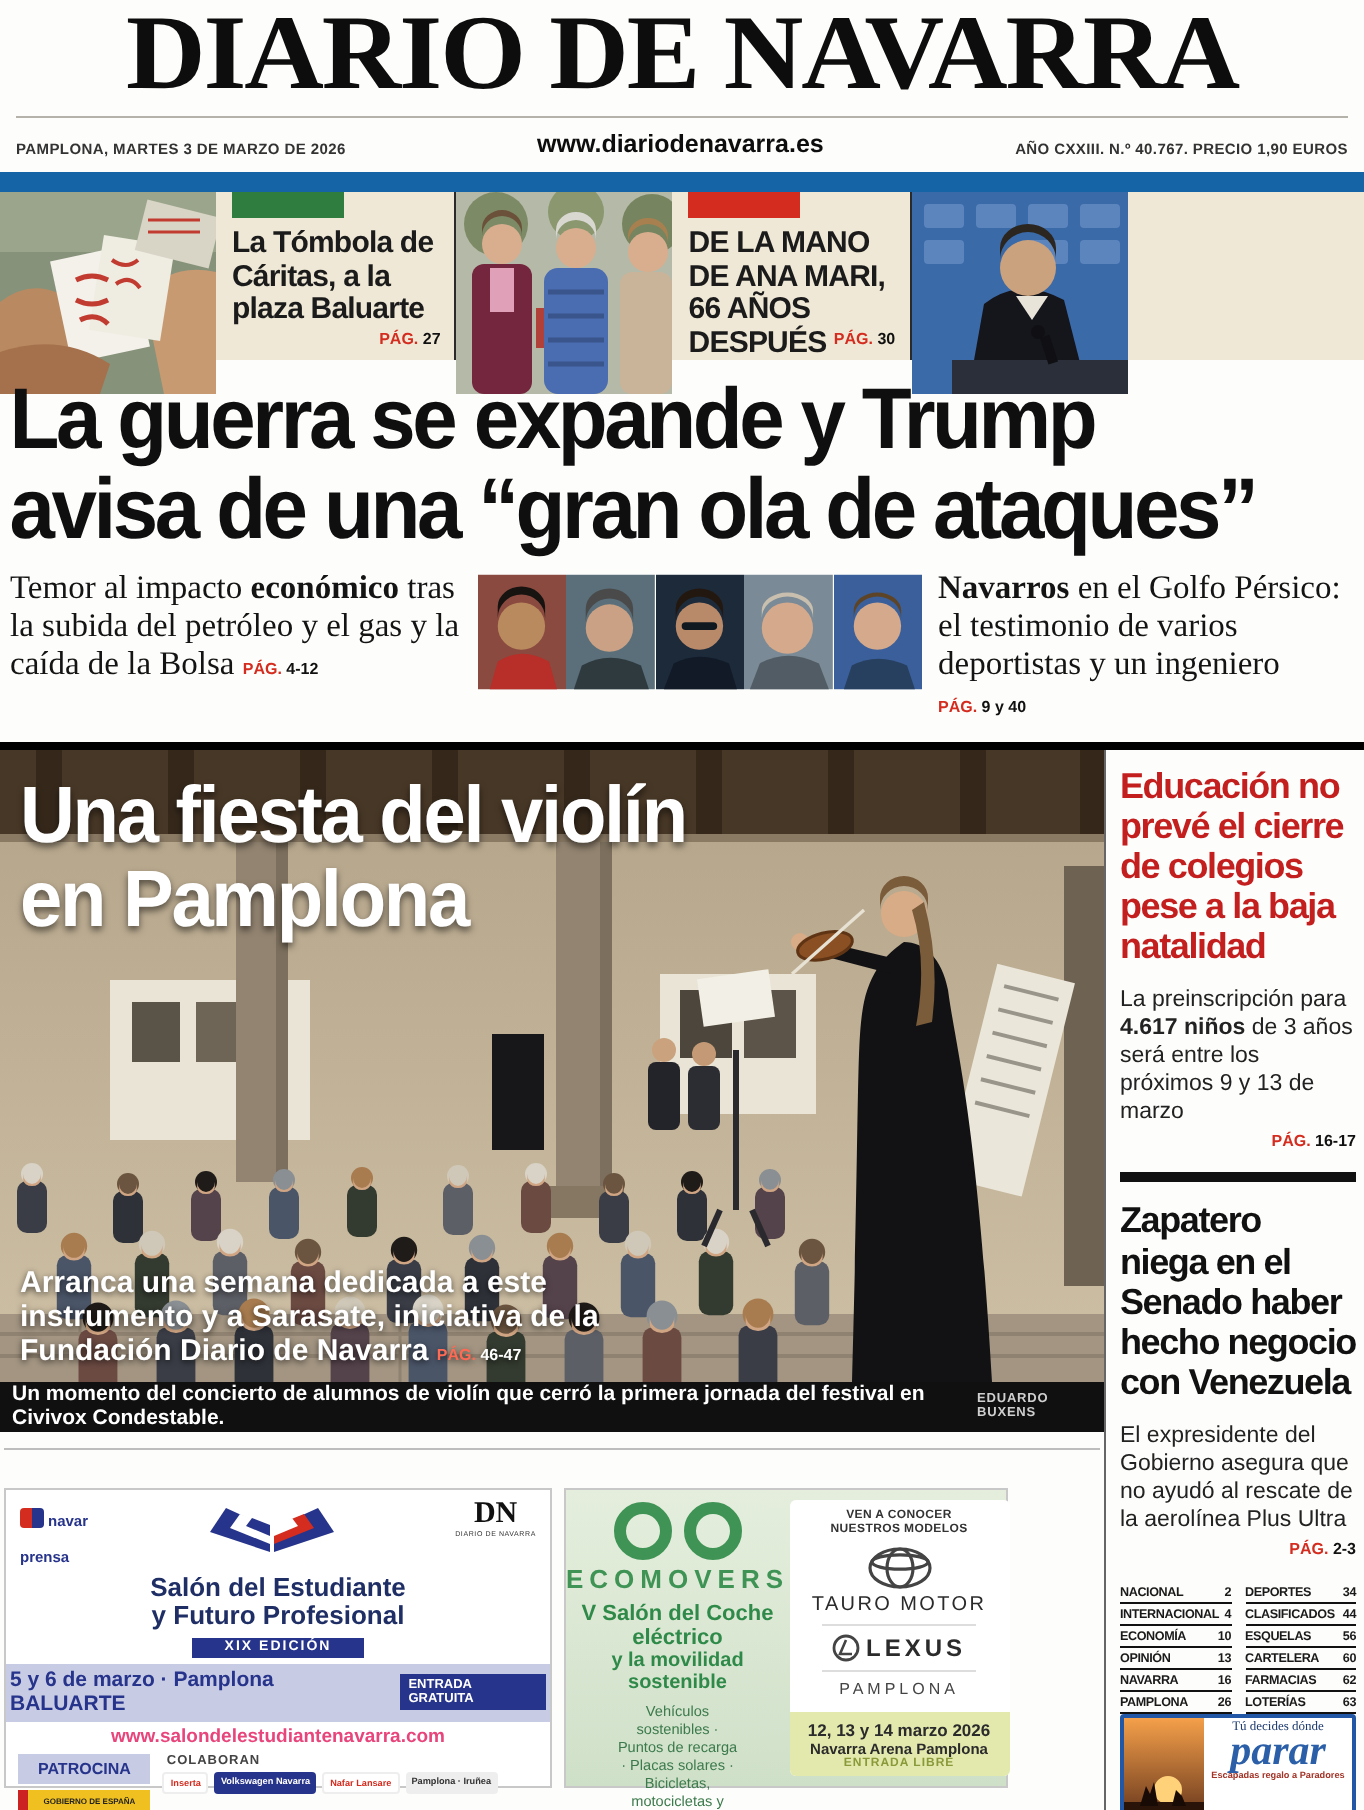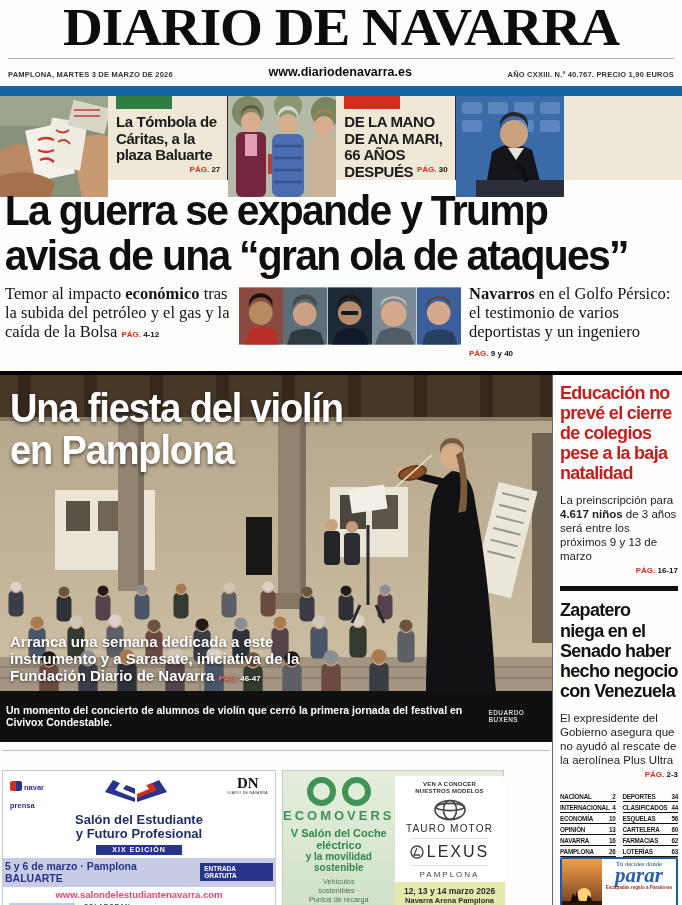--- a/index.html
+++ b/index.html
@@ -49,21 +49,21 @@
 
   .photo{position:relative;width:552px;height:316px;overflow:hidden;background:#b9aa90;}
   .photo-headline{position:absolute;top:12px;left:10px;width:400px;color:#fff;font-size:40px;
         font-weight:800;line-height:1.05;letter-spacing:-1.2px;
         text-shadow:0 2px 4px rgba(0,0,0,.55);transform:scaleX(.95);transform-origin:0 0;}
   .photo-sub{position:absolute;left:10px;bottom:6px;width:335px;color:#fff;font-weight:700;
         font-size:15px;line-height:1.15;text-shadow:0 1px 3px rgba(0,0,0,.65);}
   .photo-sub .pag-lbl{color:#ff6a55;} .photo-sub .pag-num{color:#fff;}
   .photo-sub .p{font-size:8px;font-weight:700;}
   .caption-bar{height:17px;background:#101010;color:#fff;display:flex;justify-content:space-between;
-        align-items:center;padding:17px 6px;font-size:10.5px;font-weight:700;}
+        align-items:center;padding:4px 6px;font-size:10.5px;font-weight:700;}
   .credit{font-size:6.5px;color:#cfcfcf;letter-spacing:.4px;}
   .hairline{height:1px;background:#bdbdbd;margin:8px 2px 0 2px;}
 
   
   .art-head{font-weight:800;font-size:18px;line-height:1.12;letter-spacing:-0.7px;}
   .red{color:#c41f1f;}
   .art-body{font-size:11.5px;line-height:1.22;color:#222;margin-top:10px;}
   .art-pag{text-align:right;font-size:8px;font-weight:700;margin-top:3px;}
   .divider{height:5px;background:#111;margin:11px 0 9px;}
   .index{display:flex;gap:7px;margin-top:12px;}
@@ -110,21 +110,21 @@
   .eco-t2{color:#2f8a4a;font-weight:700;font-size:10px;}
   .eco-body{color:#3c7a4c;font-size:7.3px;line-height:1.25;margin:4px 24px 0;}
   .eco-bottom{display:flex;justify-content:center;align-items:center;gap:8px;margin-top:7px;}
   .eco-dn{background:#fff;padding:2px 4px;border:1px solid #999;}
   .eco-patro{font-size:4.5px;font-weight:700;color:#333;letter-spacing:.5px;}
   .eco-gov{font-size:6px;font-weight:800;color:#1d1d1d;text-align:left;line-height:1.2;}
   .eco-panel{width:110px;flex:none;background:#fff;border-radius:3px;margin:5px 5px 5px 0;
         display:flex;flex-direction:column;align-items:center;text-align:center;overflow:hidden;}
   .panel-head{font-size:6px;font-weight:800;color:#333;margin-top:5px;line-height:1.25;letter-spacing:.2px;}
   .tauro{font-size:10px;letter-spacing:1.2px;color:#2b2b2b;margin-top:2px;}
-  .lexus{font-size:16px;letter-spacing:2px;font-weight:400;color:#2b2b2b;text-align:center;}
+  .lexus{font-size:12px;letter-spacing:2px;font-weight:700;color:#2b2b2b;text-align:center;}
   .panel-sep{width:70%;height:1px;background:#ddd;margin:4px 0;}
   .pamplona{font-size:8px;letter-spacing:2px;color:#444;}
   .panel-band{margin-top:auto;width:100%;background:#e3e9ad;padding:4px 0 3px;}
   .pb-date{font-size:8.5px;font-weight:800;color:#2b2b2b;}
   .pb-venue{font-size:7.5px;font-weight:700;color:#2b2b2b;}
   .pb-entry{font-size:6px;font-weight:800;color:#8a9a3a;letter-spacing:.5px;}
 
   .ad3{margin-top:auto;height:59px;border:2px solid #2257a5;border-radius:2px;display:flex;
         background:#fff;overflow:hidden;box-sizing:border-box;}
   .ad3-photo{width:40px;flex:none;}

